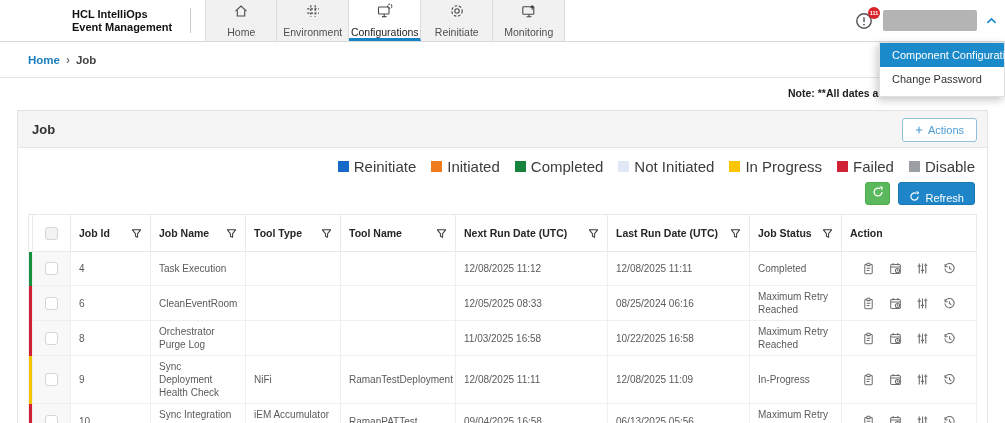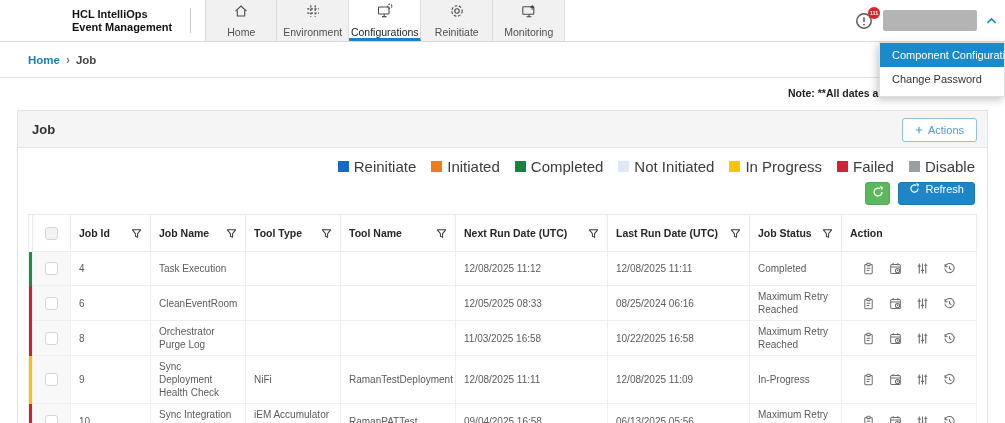--- a/index.html
+++ b/index.html
@@ -51,21 +51,21 @@
 
   .legend-row { display:flex; justify-content:flex-end; align-items:center; gap:15px; margin:9px 2px 0 0; height:18px; }
   .legend-item { display:flex; align-items:center; gap:5px; }
   .swatch { width:11px; height:11px; display:inline-block; }
   .legend-label { font-size:15px; font-weight:normal; color:#3c3c3c; }
 
   .toolbar-row { display:flex; justify-content:flex-end; align-items:center; gap:8px; margin:7px 2px 9px 0; }
   .auto-refresh-btn { width:25px; height:23px; background:#5cb85c; border:1px solid #4cae4c; border-radius:3px;
     display:flex; align-items:center; justify-content:center; cursor:pointer; }
   .refresh-btn { height:23px; padding:0 10px; background:#1e86c8; border:1px solid #1a79b5; border-radius:3px;
-    color:#fff; font-size:11px; display:flex; align-items:flex-start; gap:5px; cursor:pointer; font-family:inherit; }
+    color:#fff; font-size:11px; display:flex; align-items:flex-end; gap:5px; cursor:pointer; font-family:inherit; }
 
   
   table { width:100%; border-collapse:collapse; table-layout:fixed; border:1px solid #e4e4e4; }
   th { height:30px; font-size:10.5px; font-weight:bold; color:#262626; text-align:left; padding:12px 8px;
     border:1px solid #eaeaea; background:#fff; }
   .th-flex { display:flex; align-items:center; justify-content:space-between; }
   td { height:34px; font-size:10px; color:#5a5a5a; padding:4px 8px; border:1px solid #efefef; background:#fff; line-height:13px; }
   td.strip, th.strip { padding:0; border-top:none; border-bottom:none; }
   td.cb-cell, th.cb-cell { text-align:center; padding:0; }
   td.cb-cell { background:#f8f8f8; }

